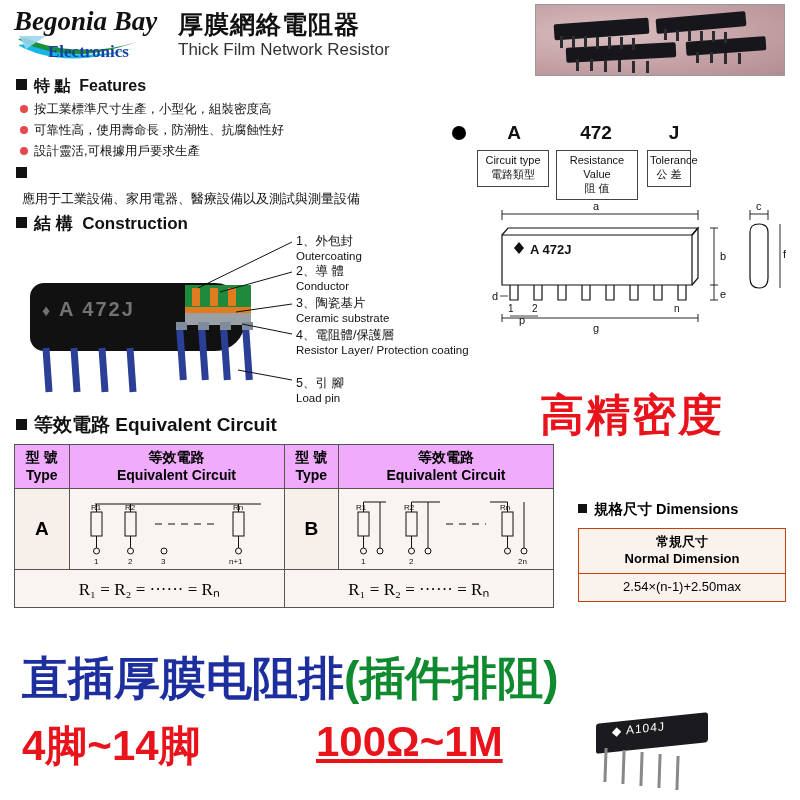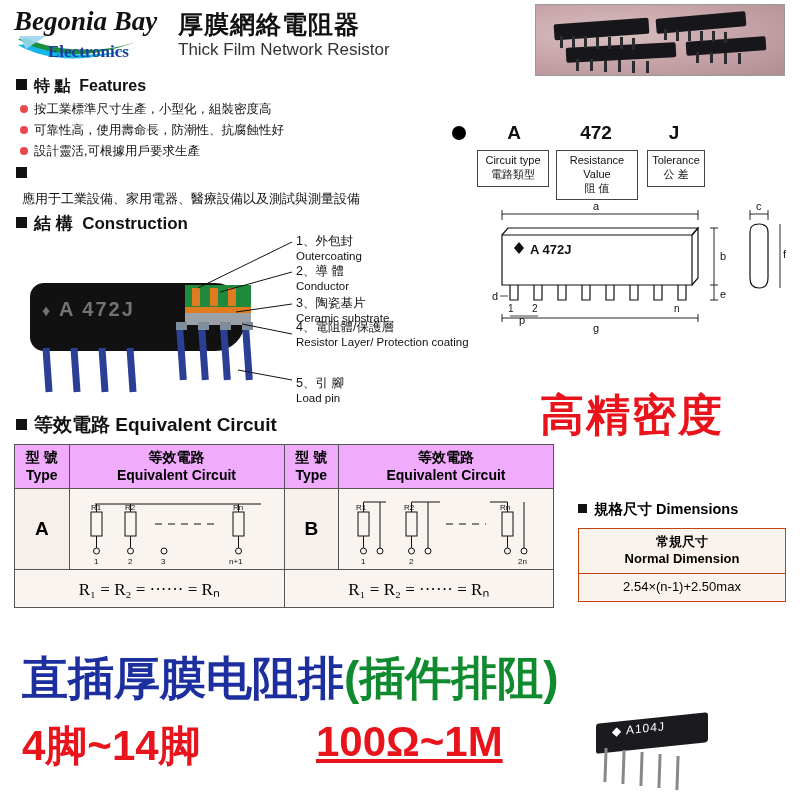--- a/index.html
+++ b/index.html
@@ -198,39 +198,39 @@
 
 <div class="abs c-label" style="left:296px; top:234px;">
   <span>1、</span><span>外包封</span><br><span class="en">Outercoating</span>
 </div>
 <div class="abs c-label" style="left:296px; top:264px;">
   <span>2、</span><span>導 體</span><br><span class="en">Conductor</span>
 </div>
 <div class="abs c-label" style="left:296px; top:296px;">
   <span>3、</span><span>陶瓷基片</span><br><span class="en">Ceramic substrate</span>
 </div>
-<div class="abs c-label" style="left:296px; top:320px;">
+<div class="abs c-label" style="left:296px; top:328px;">
   <span>4、</span><span>電阻體/保護層</span><br><span class="en">Resistor Layer/ Protection coating</span>
 </div>
 <div class="abs c-label" style="left:296px; top:376px;">
   <span>5、</span><span>引 腳</span><br><span class="en">Load pin</span>
 </div>
 
 <div class="abs pn-dot"></div>
 <div class="abs pn-letter" style="left:484px; top:122px; width:60px;">A</div>
 <div class="abs pn-letter" style="left:556px; top:122px; width:80px;">472</div>
 <div class="abs pn-letter" style="left:644px; top:122px; width:60px;">J</div>
 
 <div class="abs pn-box" style="left:477px; top:150px; width:72px;">
   <span>Circuit type</span><br><span>電路類型</span>
 </div>
 <div class="abs pn-box" style="left:556px; top:150px; width:82px;">
   <span>Resistance Value</span><br><span>阻 值</span>
 </div>
-<div class="abs pn-box" style="left:647px; top:150px; width:58px;">
+<div class="abs pn-box" style="left:647px; top:150px; width:44px;">
   <span>Tolerance</span><br><span>公 差</span>
 </div>
 
 <svg class="abs" style="left:462px; top:200px;" width="330" height="160">
 
   <path d="M40 35 L40 85 L230 85 L230 35 Z" fill="none" stroke="#111" stroke-width="1.2"></path>
   <path d="M40 35 L46 28 L236 28 L230 35" fill="none" stroke="#111" stroke-width="1.2"></path>
   <path d="M230 35 L236 28 L236 78 L230 85" fill="none" stroke="#111" stroke-width="1.2"></path>
 
   <polygon points="52,48 57,42 62,48 57,54" fill="#111"></polygon>

